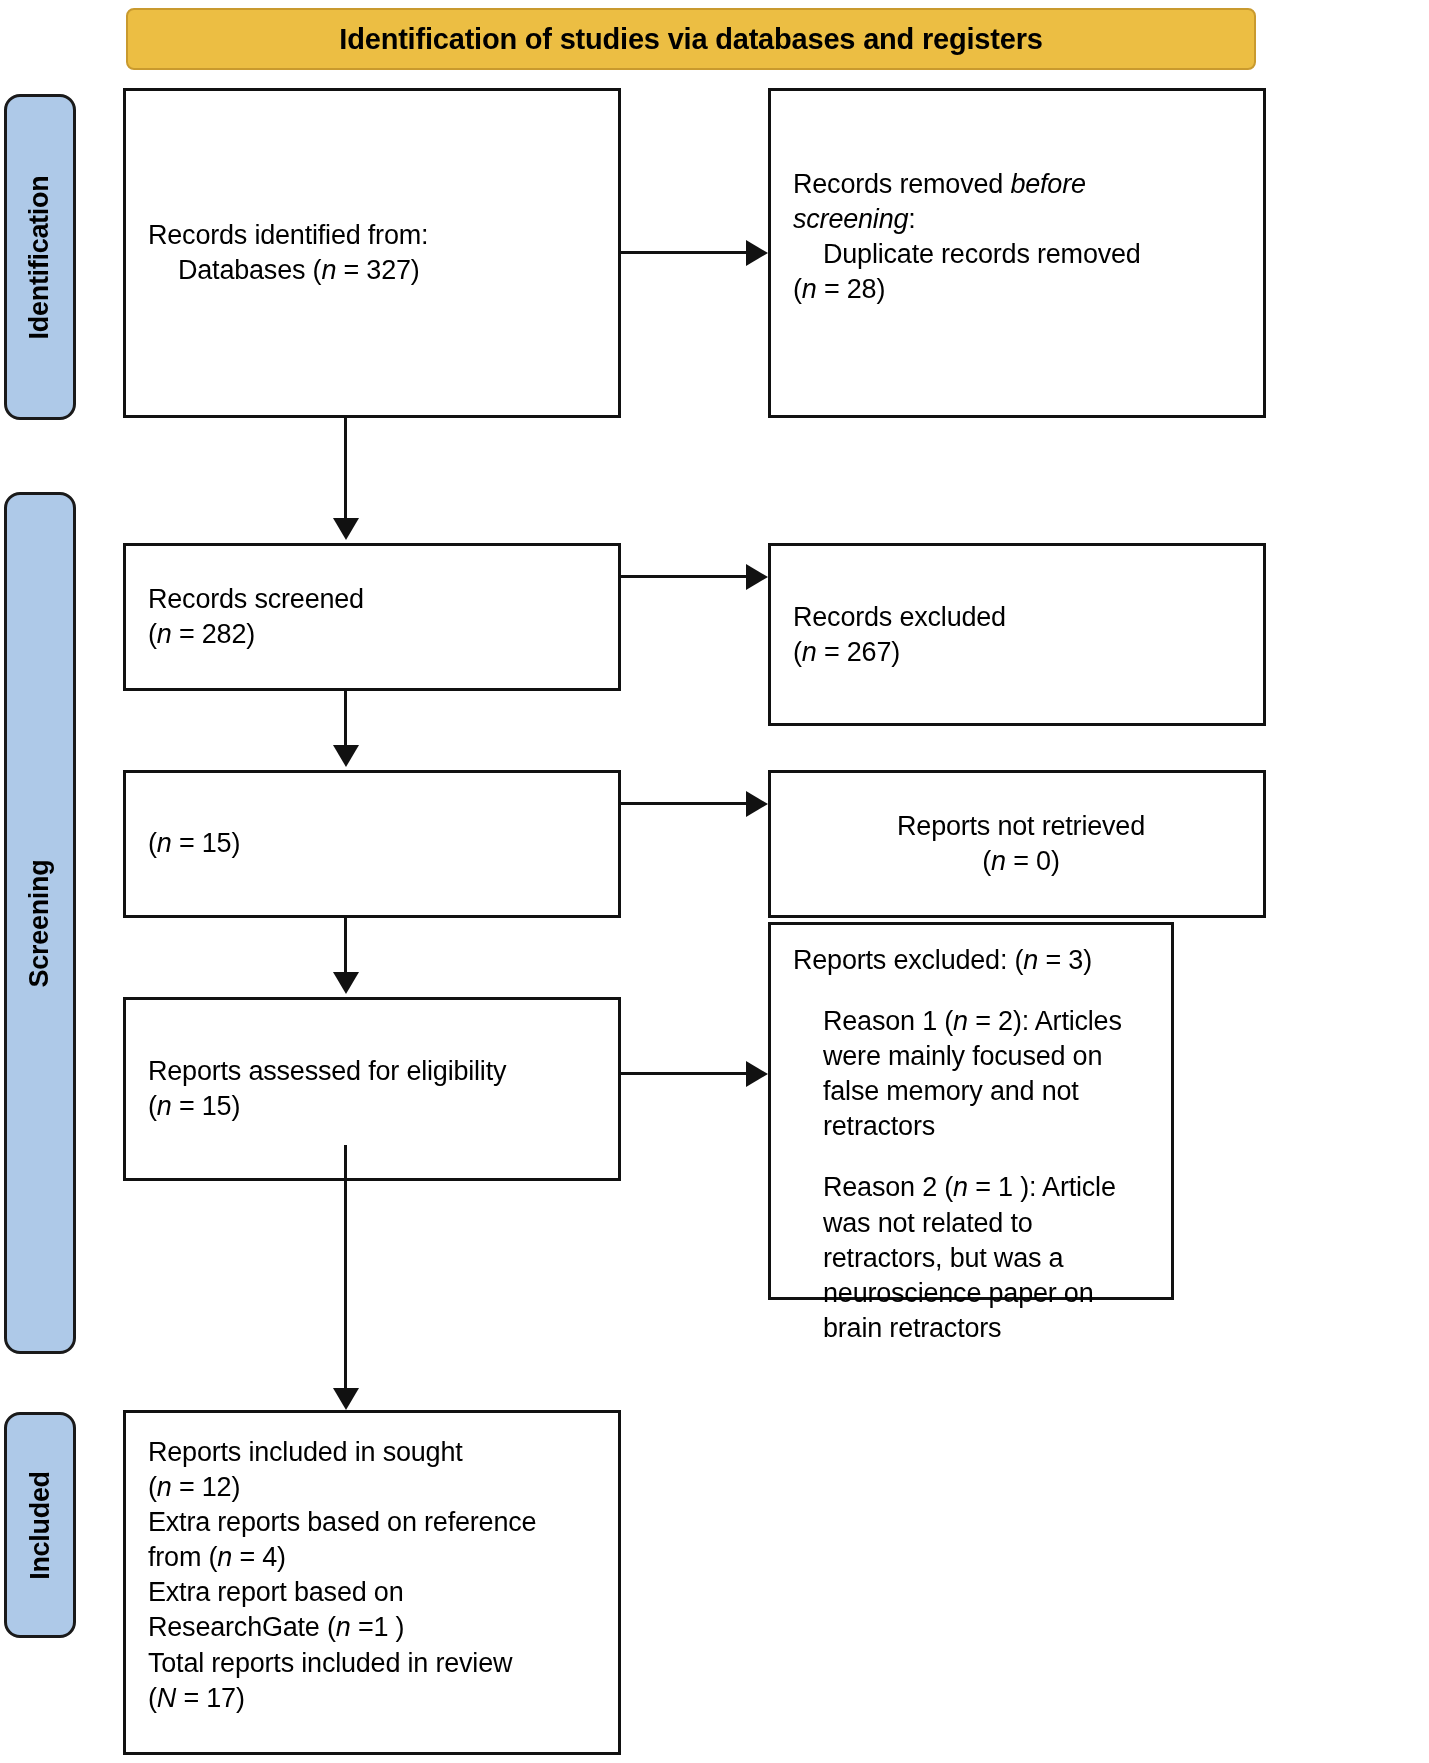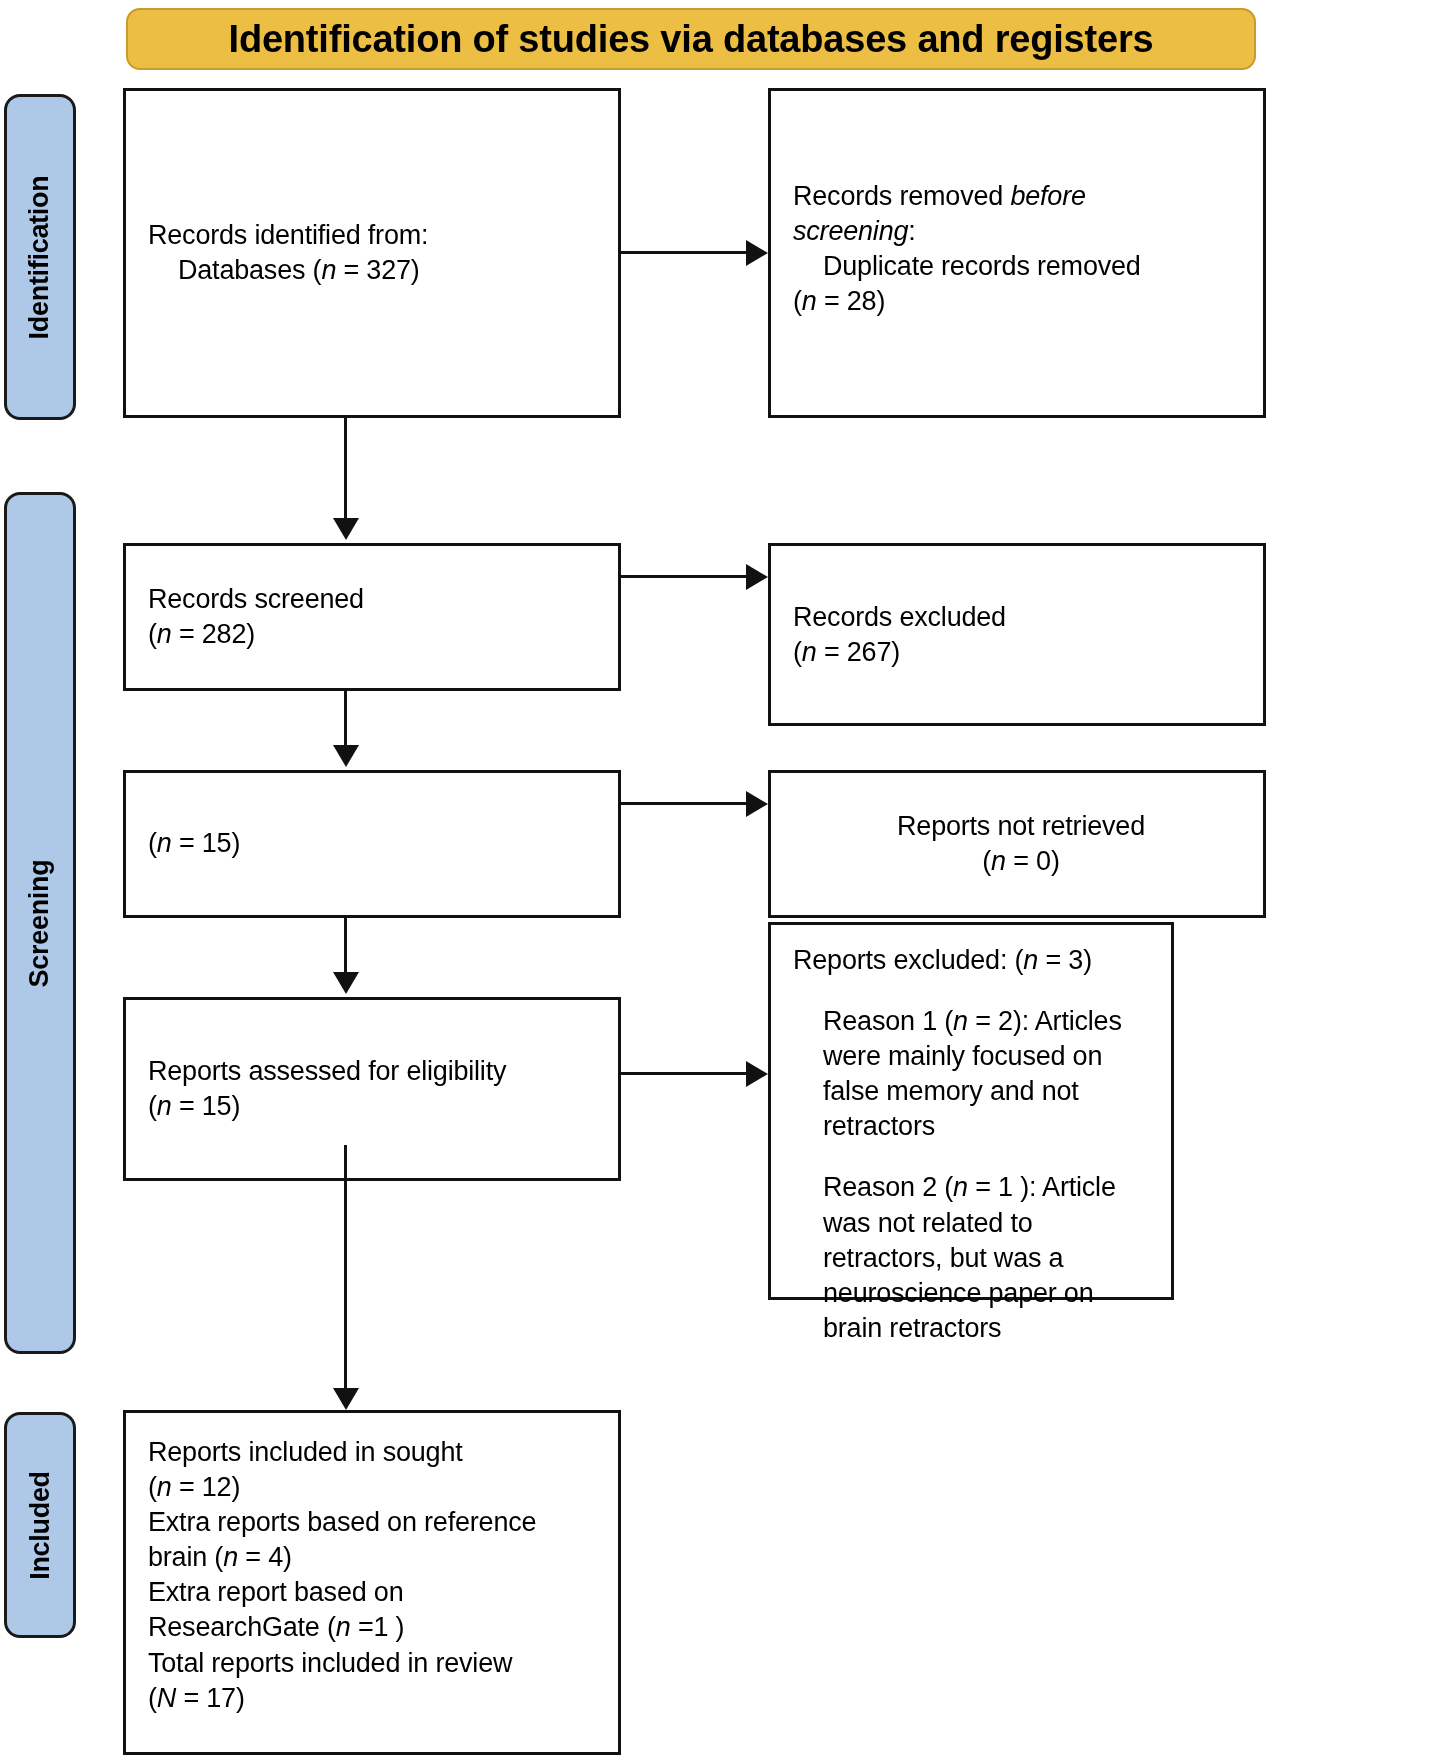--- a/index.html
+++ b/index.html
@@ -18,27 +18,27 @@
     height: 1763px;
     background: #ffffff;
     overflow: hidden;
   }
 
   
   .banner {
     position: absolute;
     background: #ecbe43;
     border: 2px solid #c99a2e;
-    border-radius: 14px;
+    border-radius: 8px;
     box-sizing: border-box;
     display: flex;
     align-items: center;
     justify-content: center;
     font-weight: bold;
-    font-size: 38px;
+    font-size: 29px;
     letter-spacing: -0.2px;
     color: #000;
   }
 
   
   .stage {
     position: absolute;
     background: #aec9e8;
     border: 3px solid #1a1a1a;
     border-radius: 16px;
@@ -131,21 +131,21 @@
   </div>
 
   <div class="box" style="left:123px; top:88px; width:498px; height:330px;">
     <div class="box-text vcenter">
       <div>Records identified from:</div>
       <div class="indent"><span>Databases (</span><i>n</i><span> = 327)</span></div>
     </div>
   </div>
 
   <div class="box" style="left:768px; top:88px; width:498px; height:330px;">
-    <div class="box-text" style="top:88px;">
+    <div class="box-text" style="top:76px;">
       <div><span>Records removed </span><i>before</i></div>
       <div><i>screening</i><span>:</span></div>
       <div class="indent">Duplicate records removed</div>
       <div><span>(</span><i>n</i><span> = 28)</span></div>
     </div>
   </div>
 
   <div class="h-line" style="left:621px; top:251px; width:125px;"></div>
   <div class="arrow-right" style="left:746px; top:240px;"></div>
 
@@ -212,21 +212,21 @@
   <div class="arrow-right" style="left:746px; top:1061px;"></div>
 
   <div class="v-line" style="left:344px; top:1145px; height:243px;"></div>
   <div class="arrow-down" style="left:333px; top:1388px;"></div>
 
   <div class="box" style="left:123px; top:1410px; width:498px; height:345px;">
     <div class="box-text" style="top:22px;">
       <div>Reports included in sought</div>
       <div><span>(</span><i>n</i><span> = 12)</span></div>
       <div>Extra reports based on reference</div>
-      <div><span>brain (</span><i>n</i><span> = 4)</span></div>
+      <div><span>from (</span><i>n</i><span> = 4)</span></div>
       <div>Extra report based on</div>
       <div><span>ResearchGate (</span><i>n</i><span> =1 )</span></div>
       <div>Total reports included in review</div>
       <div><span>(</span><i>N</i><span> = 17)</span></div>
     </div>
   </div>
 
 </div>
 
 </body></html>

